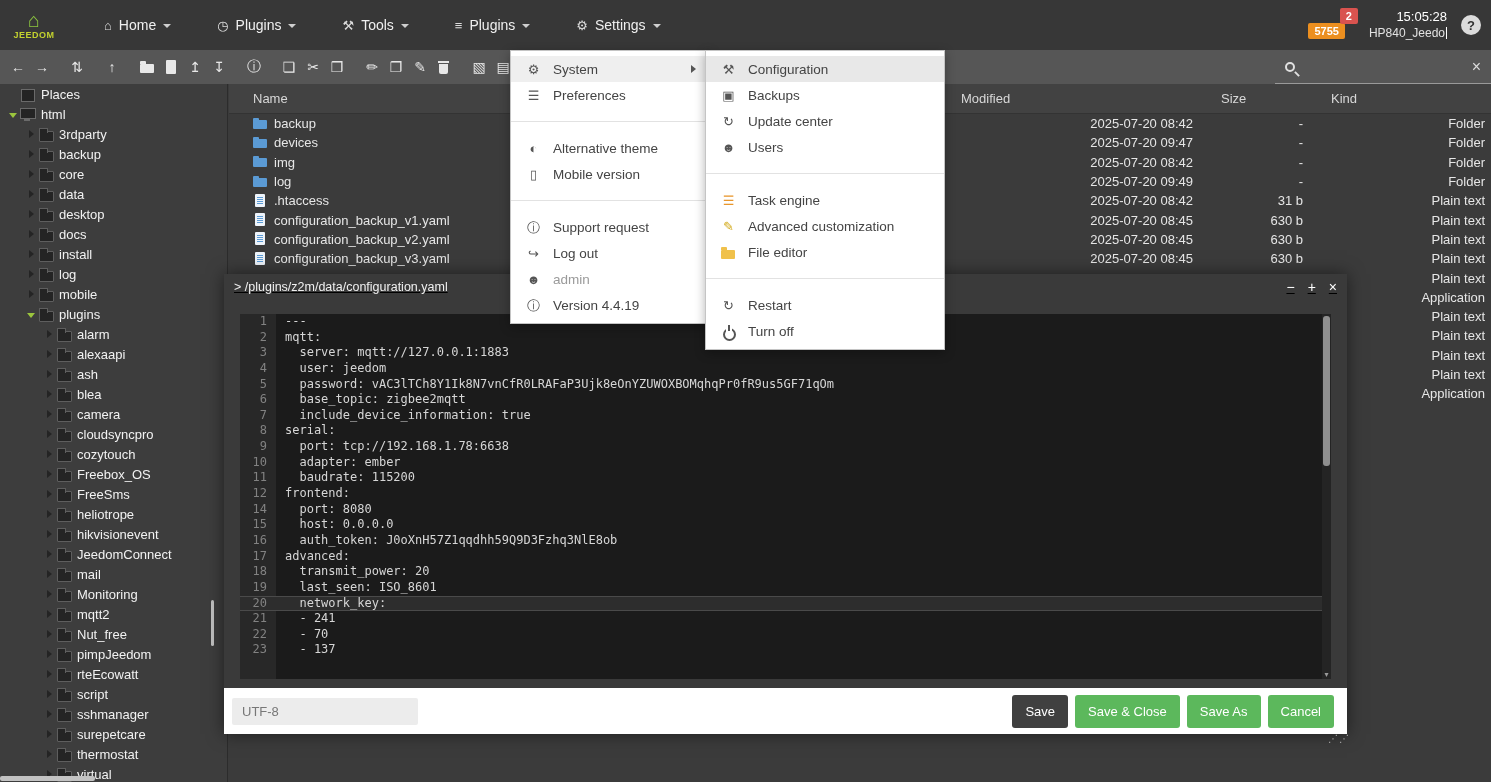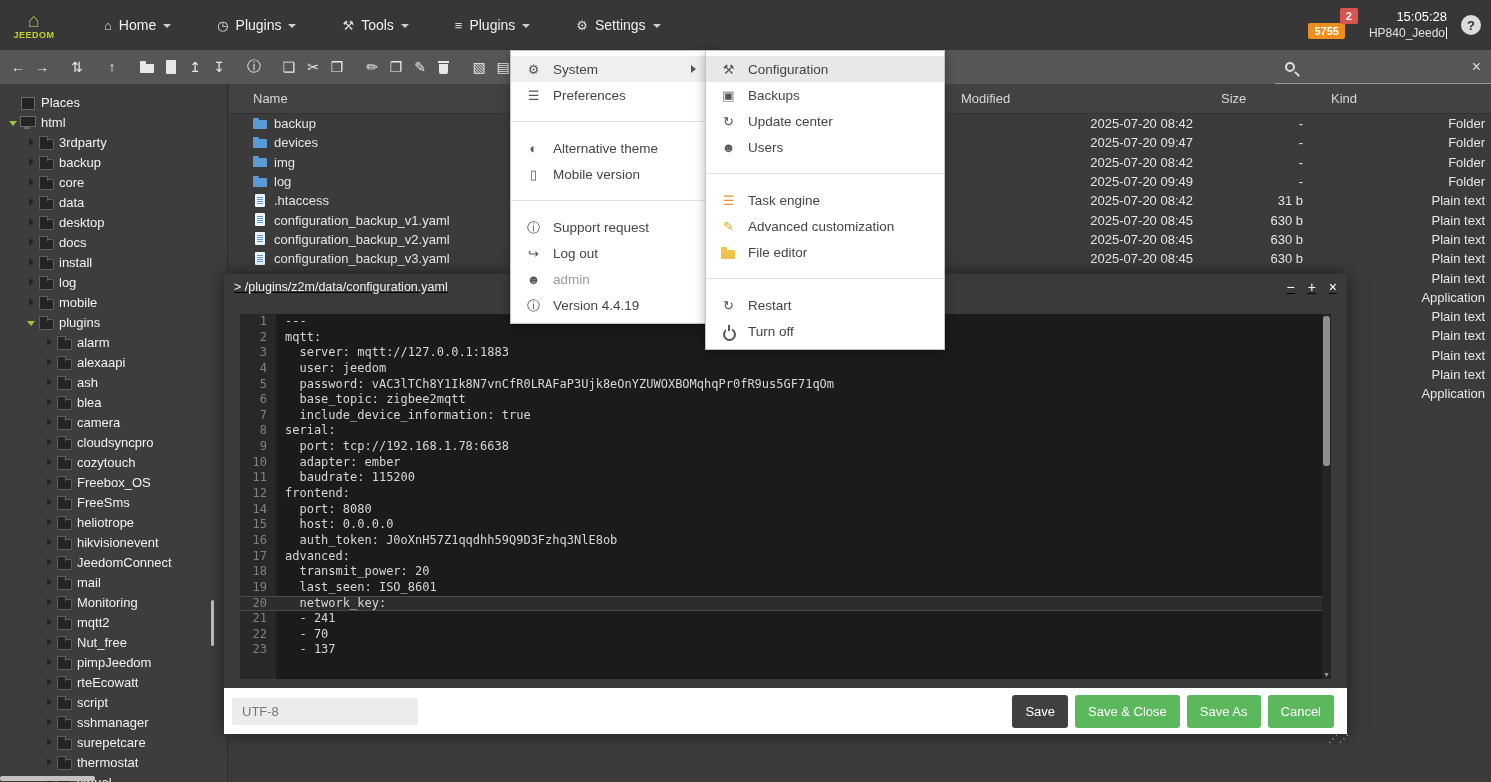--- a/index.html
+++ b/index.html
@@ -49,21 +49,21 @@
                padding:0 10px; border-bottom:1px solid #9a9a9a; }
   .mag { width:10px; height:10px; border:2px solid #e0e0e0; border-radius:50%; position:relative; flex:none; }
   .mag::after { content:""; position:absolute; width:2px; height:6px; background:#e0e0e0;
                 transform:rotate(-45deg); left:9px; top:7px; }
   .search-input { flex:1; background:transparent; border:none; outline:none; color:#eee; margin-left:8px; font-size:13px; min-width:0; }
   .clear-x { color:#ddd; font-size:16px; cursor:pointer; line-height:1; }
 
   
   .main { position:absolute; top:84px; left:0; right:0; bottom:0; }
   .sidebar { position:absolute; top:0; left:0; width:228px; bottom:0; background:#3d3d3d;
-             border-right:1px solid #2c2c2c; overflow:hidden; padding-top:8px; }
+             border-right:1px solid #2c2c2c; overflow:hidden; }
   .tree-item { height:20px; display:flex; align-items:center; color:#f2f2f2; font-size:13px;
                cursor:pointer; white-space:nowrap; }
   .tree-item.d0 { padding-left:8px; } .tree-item.d1 { padding-left:26px;align-items:center; } .tree-item.d2 { padding-left:44px; }
   .caret { width:10px; display:inline-flex; justify-content:center; flex:none; }
   .caret.right::before { content:""; border-left:5px solid #242424; border-top:4px solid transparent; border-bottom:4px solid transparent; }
   .caret.down::before  { content:""; border-top:5px solid #9bc53d; border-left:4px solid transparent; border-right:4px solid transparent; margin-top:2px; }
   .ticon { width:16px; height:15px; margin:0 5px 0 2px; position:relative; display:inline-block; flex:none; }
   .ticon.tfolder::before { content:""; position:absolute; left:1px; top:4px; width:13px; height:9px; background:#242424; border:1px solid #5e5e5e; border-radius:1px; }
   .ticon.tfolder::after  { content:""; position:absolute; left:1px; top:1px; width:7px; height:4px; background:#242424; border:1px solid #5e5e5e; border-bottom:none; border-radius:1px 1px 0 0; }
   .ticon.places::before { content:""; position:absolute; left:1px; top:2px; width:12px; height:11px; background:#242424; border:1px solid #6a6a6a; }

